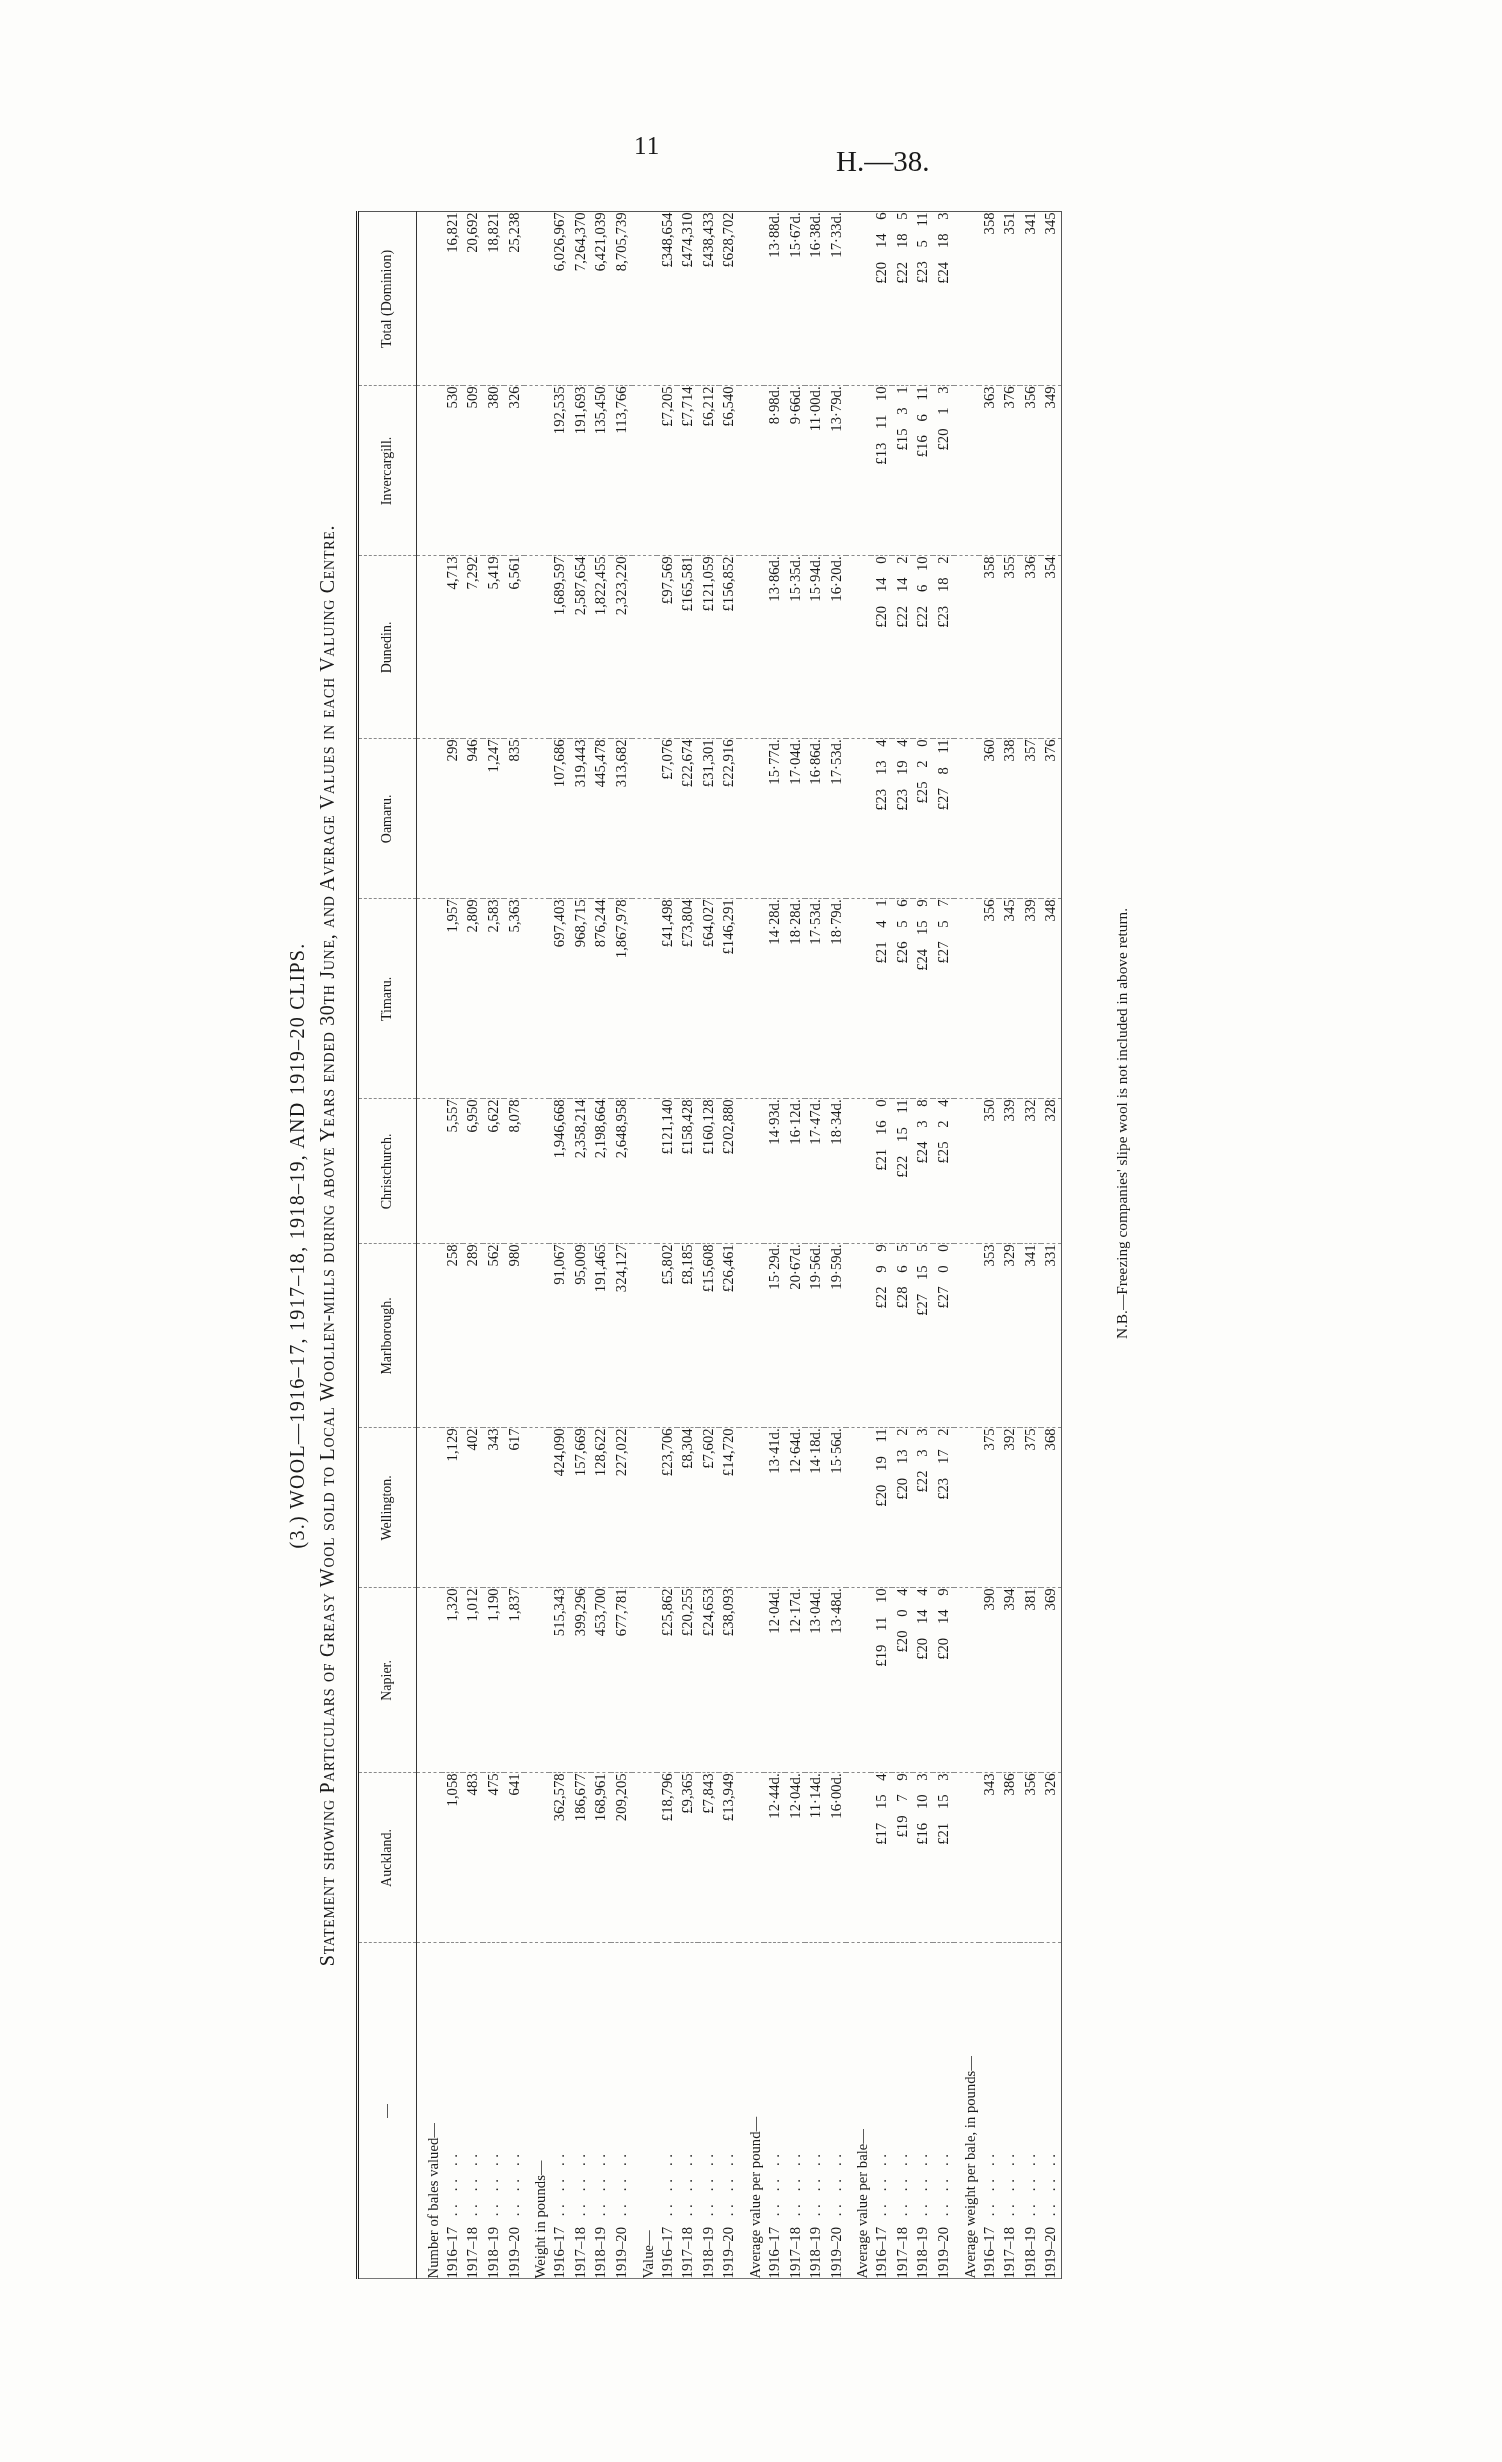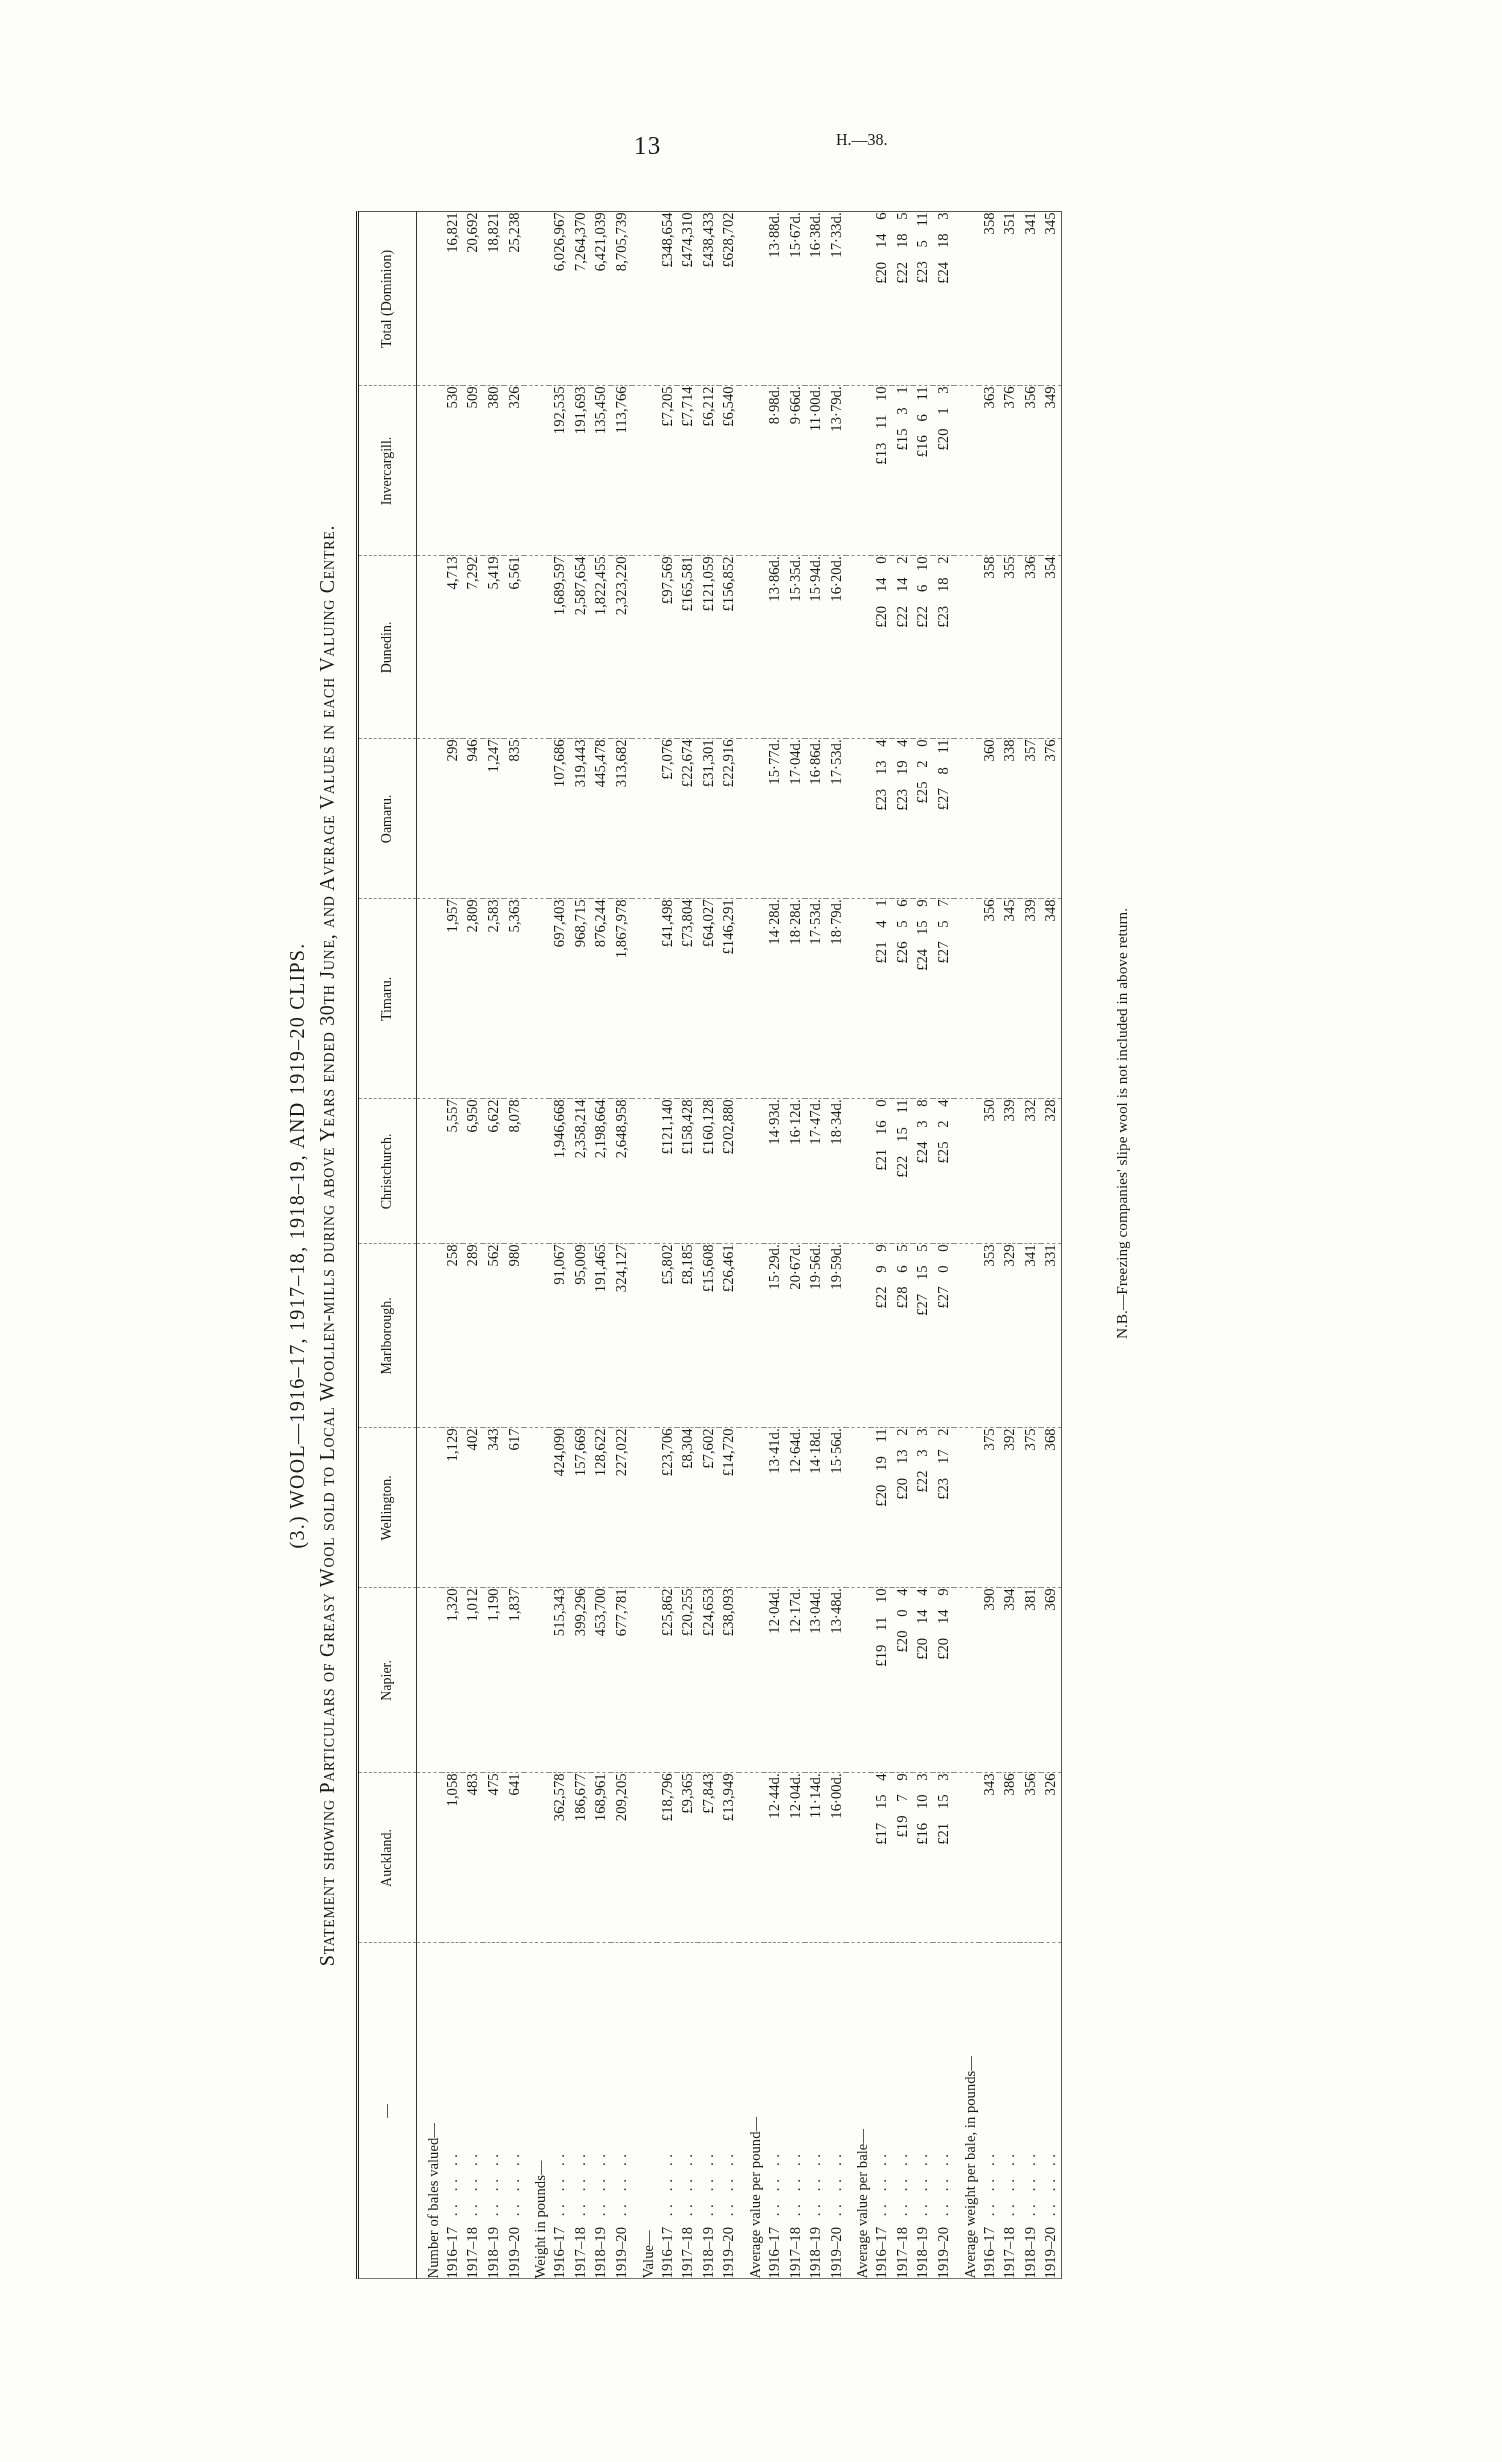--- a/index.html
+++ b/index.html
@@ -3,21 +3,21 @@
 <meta charset="utf-8">
 <style>
   html,body{margin:0;padding:0;}
   body{
     width:1503px;height:2462px;position:relative;overflow:hidden;
     background:#fdfdfb;color:#1a1a1a;
     font-family:"Liberation Serif",serif;
   }
   
   .page-number{position:absolute;left:634px;top:132px;font-size:25px;letter-spacing:1.3px;}
-  .doc-ref{position:absolute;left:836px;top:131px;font-size:16px;}
+  .doc-ref{position:absolute;left:836px;top:145px;font-size:29px;}
   
   .landscape{
     position:absolute;left:286px;top:193px;
     width:2105px;height:893px;
     transform-origin:0 0;
     transform:rotate(-90deg) translateX(-2105px);
   }
   .title1{
     text-align:center;font-size:20px;letter-spacing:1.3px;white-space:nowrap;
     margin:0 0 6.7px 0;
@@ -55,21 +55,21 @@
   td.lsd{word-spacing:10px;}
   
   .footnote{
     position:absolute;left:959px;top:827px;
     font-size:15.3px;white-space:nowrap;
   }
 </style>
 </head>
 <body>
 
-<div class="page-number">13</div>
+<div class="page-number">11</div>
 <div class="doc-ref">H.—38.</div>
 
 <div class="landscape">
   <div class="title1">(3.) WOOL—1916–17, 1917–18, 1918–19, AND 1919–20 CLIPS.</div>
   <div class="title2">Statement showing Particulars of Greasy Wool sold to Local Woollen-mills during above Years ended 30th June, and Average Values in each Valuing Centre.</div>
 
   <table class="wool">
     <colgroup>
       <col style="width:336px">
       <col style="width:170px">

